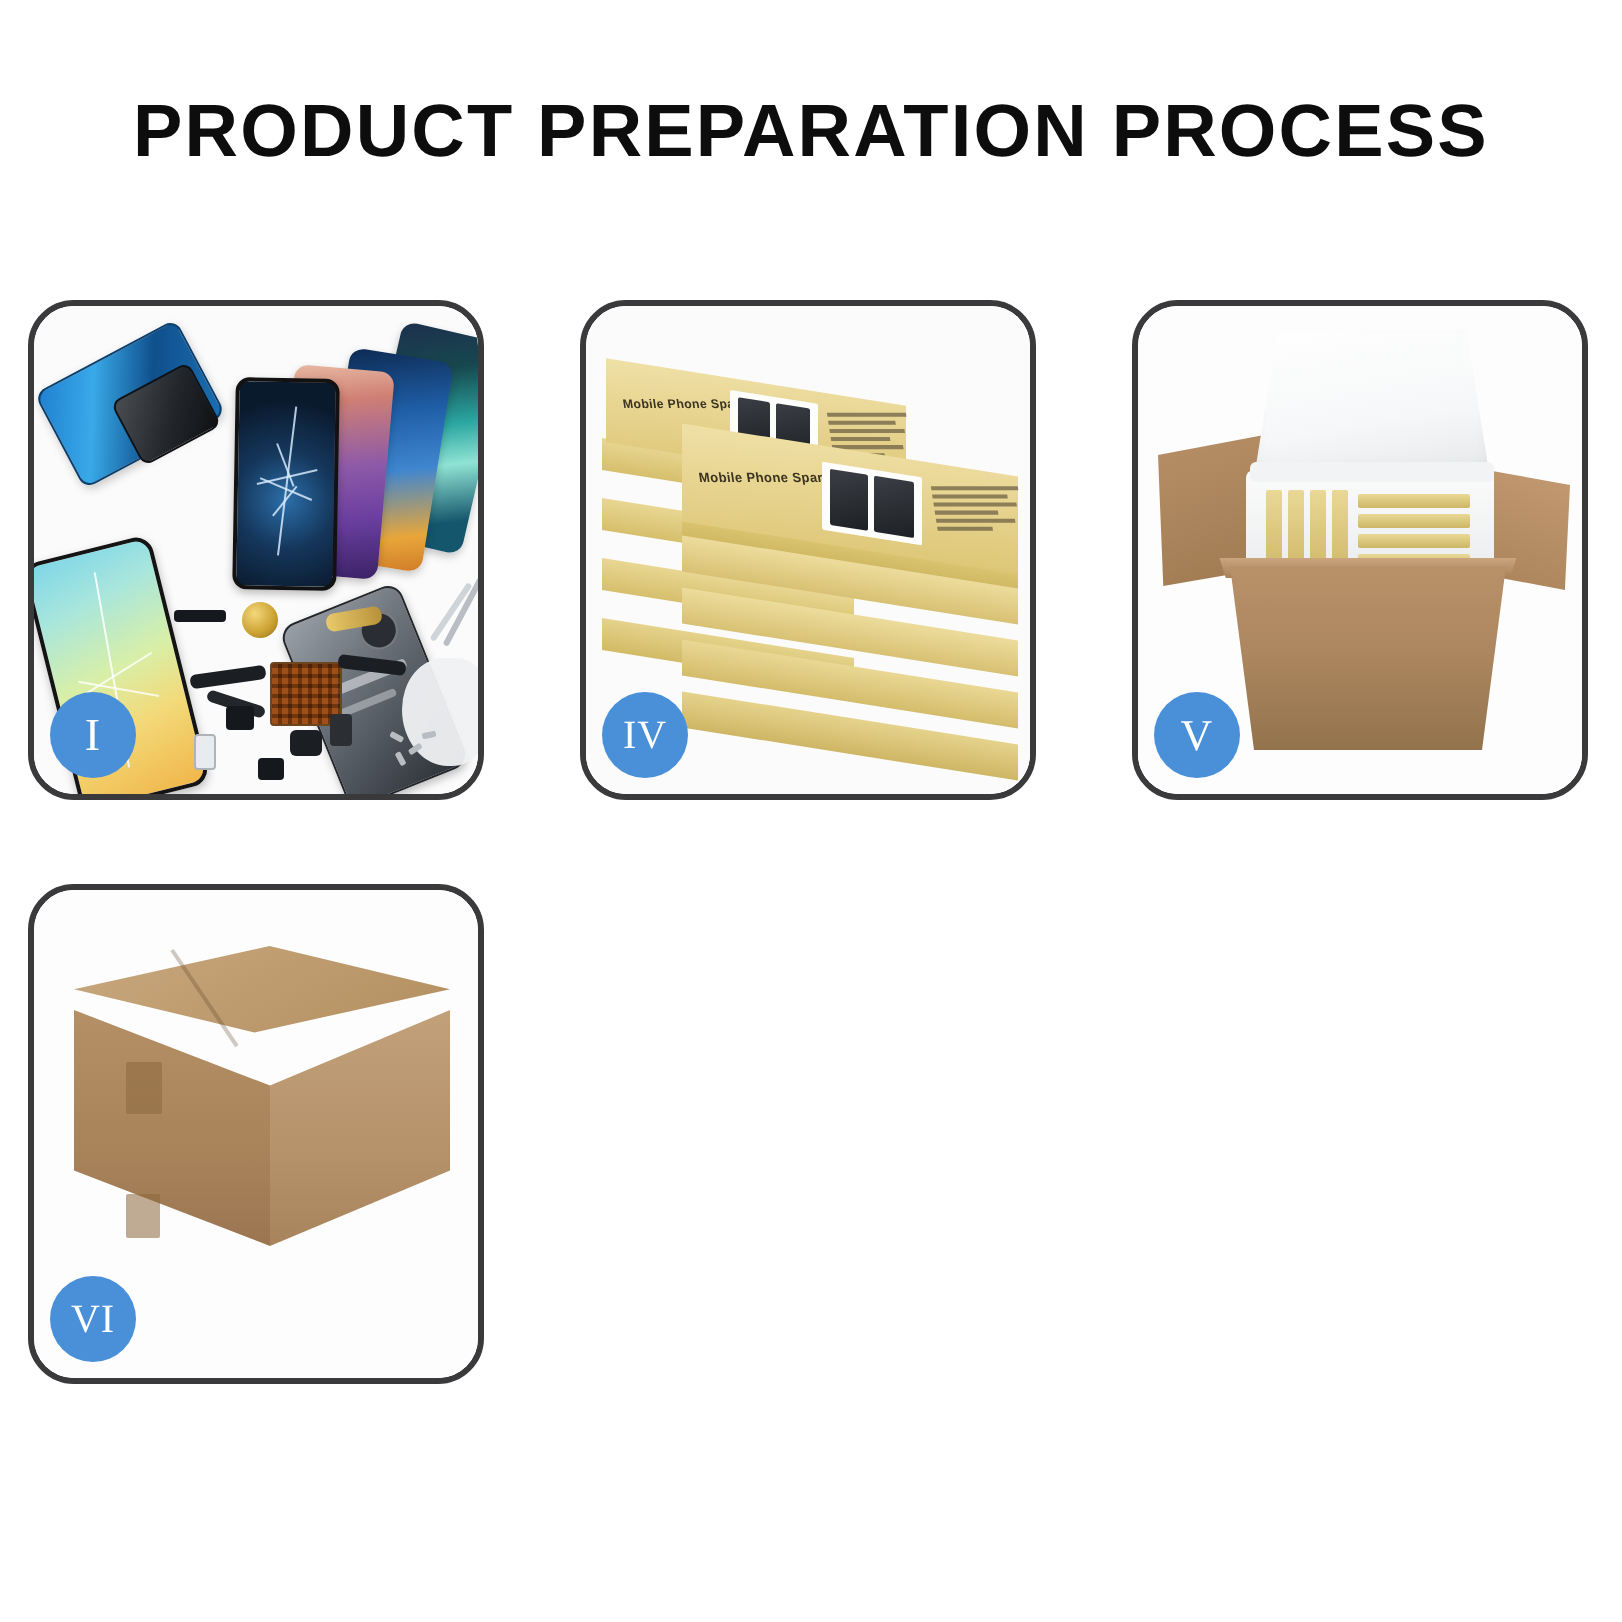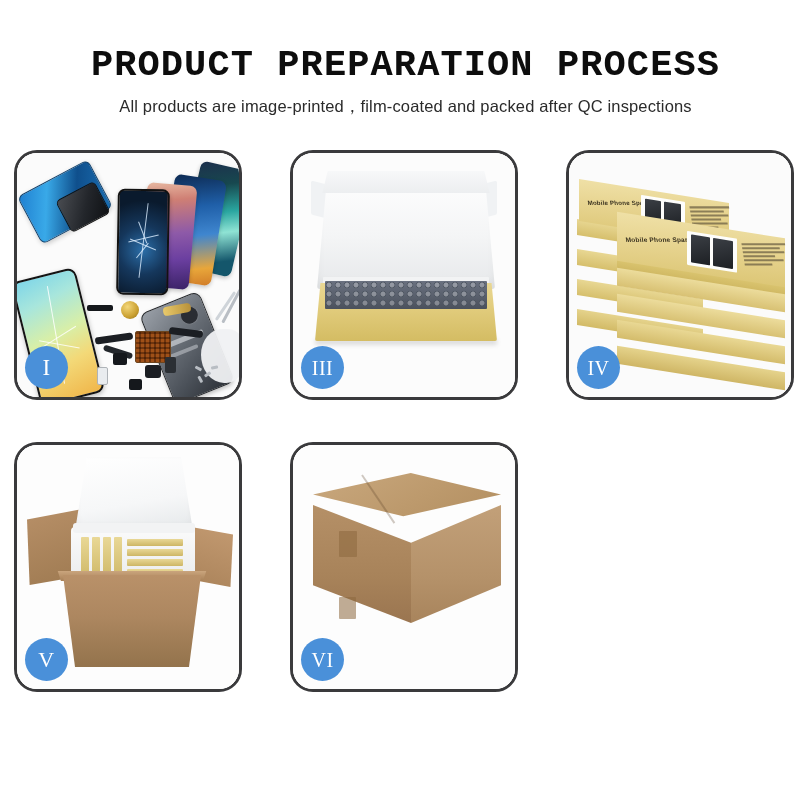--- a/index.html
+++ b/index.html
@@ -8,21 +8,21 @@
     font-family:"Liberation Sans",sans-serif;
     overflow:hidden;position:relative;
   }
   .page{width:811px;height:811px;position:relative;box-sizing:border-box;}
 
   
   .header{padding-top:46px;text-align:center;}
   .title{
     font-size:37px;font-weight:bold;color:#0d0d0d;
     letter-spacing:1.1px;line-height:1.06;
-    font-family:Liberation Mono, monospace;
+    font-family:Liberation Sans, sans-serif;
   }
   .subtitle{
     margin-top:11px;font-size:16.5px;color:#2b2b2b;
     letter-spacing:.15px;font-family:"Liberation Sans",sans-serif;
   }
 
   
   .grid{
     position:absolute;left:14px;top:150px;
     width:783px;
@@ -252,21 +252,20 @@
   .bx-seam{position:absolute;left:68px;top:30px;width:2px;height:58px;background:rgba(90,66,40,.28);transform:rotate(-34deg);transform-origin:top;}
   .tape{position:absolute;background:rgba(140,104,62,.55);border-radius:1px;}
 </style>
 </head>
 <body>
 
 <div class="page">
 
   <div class="header">
     <div class="title">PRODUCT PREPARATION PROCESS</div>
-    <div class="subtitle">All products are image-printed，film-coated and packed after QC inspections</div>
   </div>
 
   <div class="grid">
 
     <div class="panel">
       <div class="stage">
         <div class="p1-bg"></div>
 
         <div class="phone ph-fan1"></div>
         <div class="phone ph-fan2"></div>
@@ -313,34 +312,20 @@
           <i style="left:0;top:2px;transform:rotate(28deg);"></i>
           <i style="left:9px;top:8px;transform:rotate(-34deg);"></i>
           <i style="left:2px;top:13px;transform:rotate(62deg);"></i>
           <i style="left:16px;top:1px;transform:rotate(-12deg);"></i>
         </div>
       </div>
       <div class="badge narrow">I</div>
     </div>
 
 
-    <div class="panel">
-      <div class="stage">
-        <div class="p3-bg"></div>
-        <div class="lid-ear-l"></div>
-        <div class="lid-ear-r"></div>
-        <div class="lid"></div>
-        <div class="lid-fold"></div>
-        <div class="tray-shadow"></div>
-        <div class="tray"></div>
-        <div class="tray-edge"></div>
-        <div class="tray-inner"></div>
-      </div>
-      <div class="badge wide">III</div>
-    </div>
 
     <div class="panel">
       <div class="stage">
         <div class="p4-bg"></div>
         <div class="stack">
 
           <div class="sbox" style="left:2px;top:52px;width:126px;height:16px;transform:skewY(9deg);">
             <div class="top" style="background:linear-gradient(180deg,#e8d793,#d6bf6c);"></div>
           </div>
           <div class="sbox" style="left:2px;top:82px;width:126px;height:16px;transform:skewY(9deg);">

